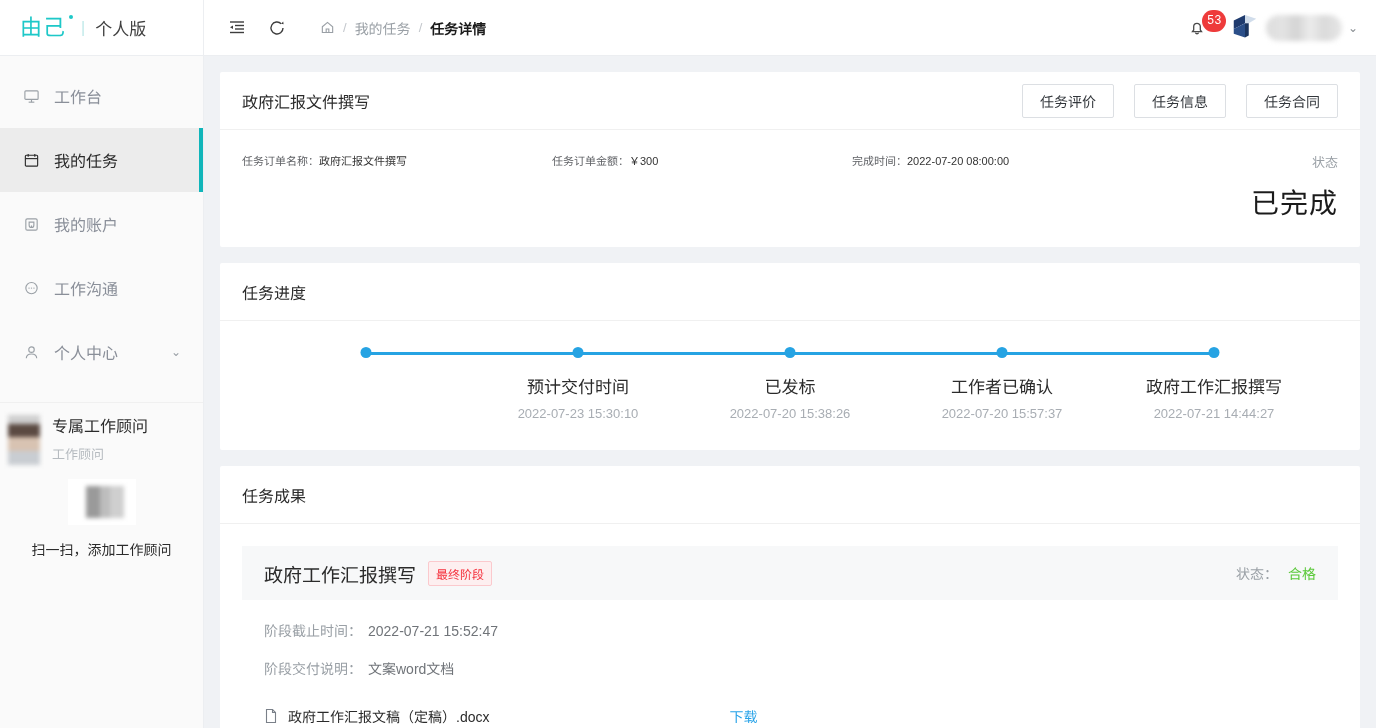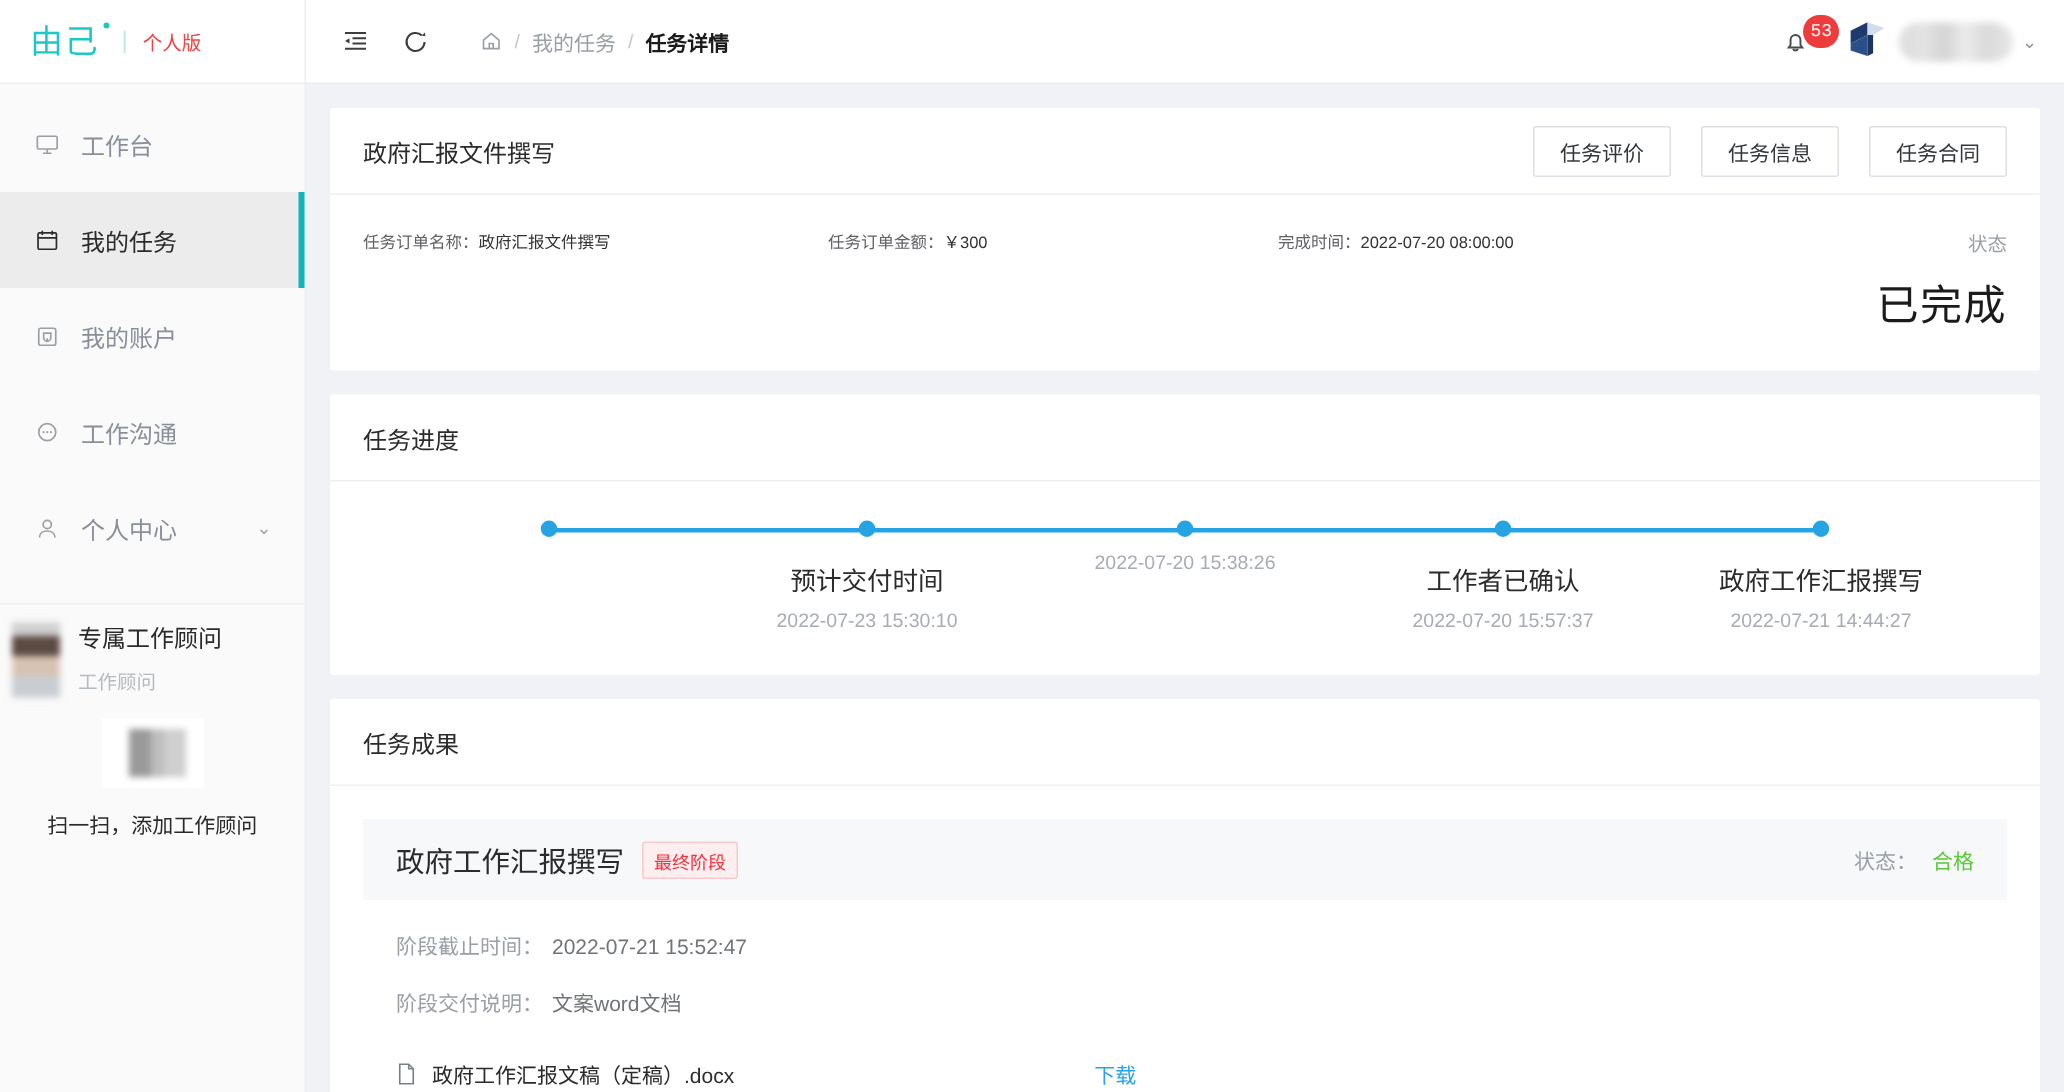--- a/index.html
+++ b/index.html
@@ -46,21 +46,21 @@
   }
   .brand-mark .dot {
     position: absolute;
     top: -2px;
     right: -7px;
     width: 4px; height: 4px;
     border-radius: 50%;
     background: #1ec8c8;
   }
   .brand-sep { color: #bfe9e9; font-size: 16px; margin: 0 4px 0 9px; }
-  .brand-edition { font-size: 13px; color: #ef4444; }
+  .brand-edition { font-size: 17px; color: #404040; }
 
   .topbar-tools { display: flex; align-items: center; height: 100%; padding-left: 22px; gap: 18px; }
   .tb-icon {
     width: 22px; height: 22px;
     display: inline-flex; align-items: center; justify-content: center;
     color: #3d3d3d; cursor: pointer;
   }
   .tb-icon svg { display:block; }
 
   .crumbs { display: flex; align-items: center; gap: 8px; margin-left: 14px; font-size: 14px; }
@@ -458,20 +458,21 @@
                 <span class="dot"></span>
               </div>
             <div class="step-label">预计交付时间</div>
             <div class="step-time">2022-07-23 15:30:10</div>
           </div>
           <div class="step">
             <div class="bar">
                 <span class="line"></span>
                 <span class="dot"></span>
               </div>
+            <div class="step-label">已发标</div>
             <div class="step-time">2022-07-20 15:38:26</div>
           </div>
           <div class="step">
             <div class="bar">
                 <span class="line"></span>
                 <span class="dot"></span>
               </div>
             <div class="step-label">工作者已确认</div>
             <div class="step-time">2022-07-20 15:57:37</div>
           </div>

